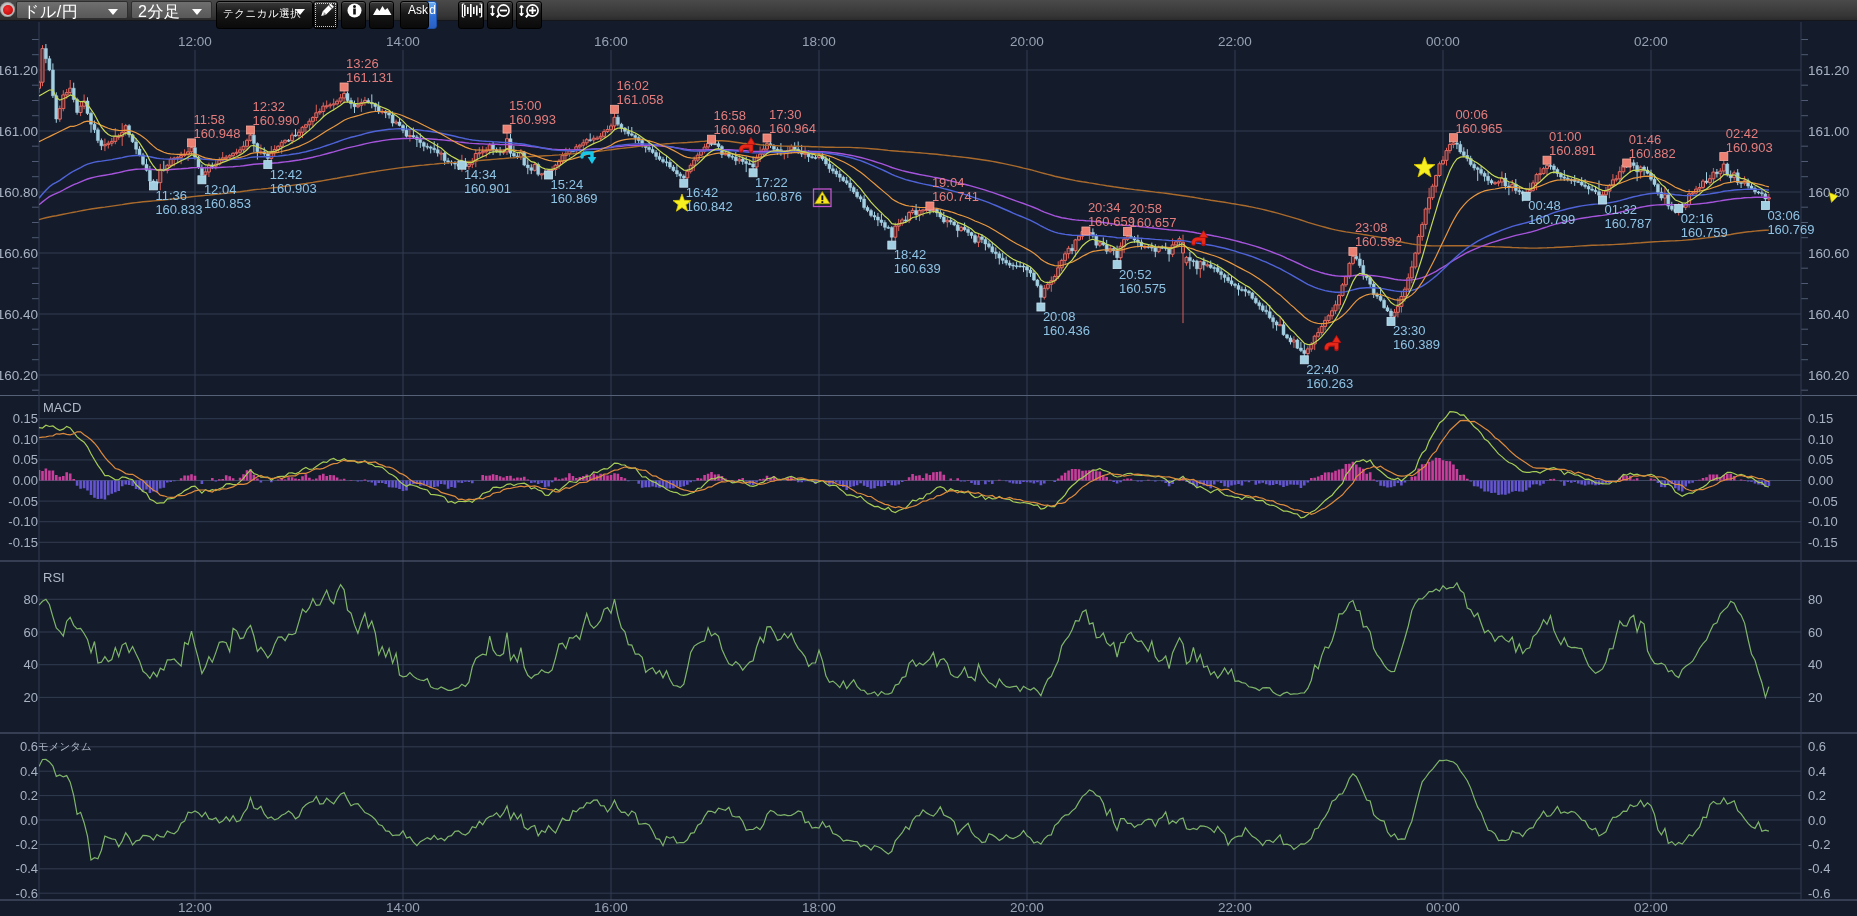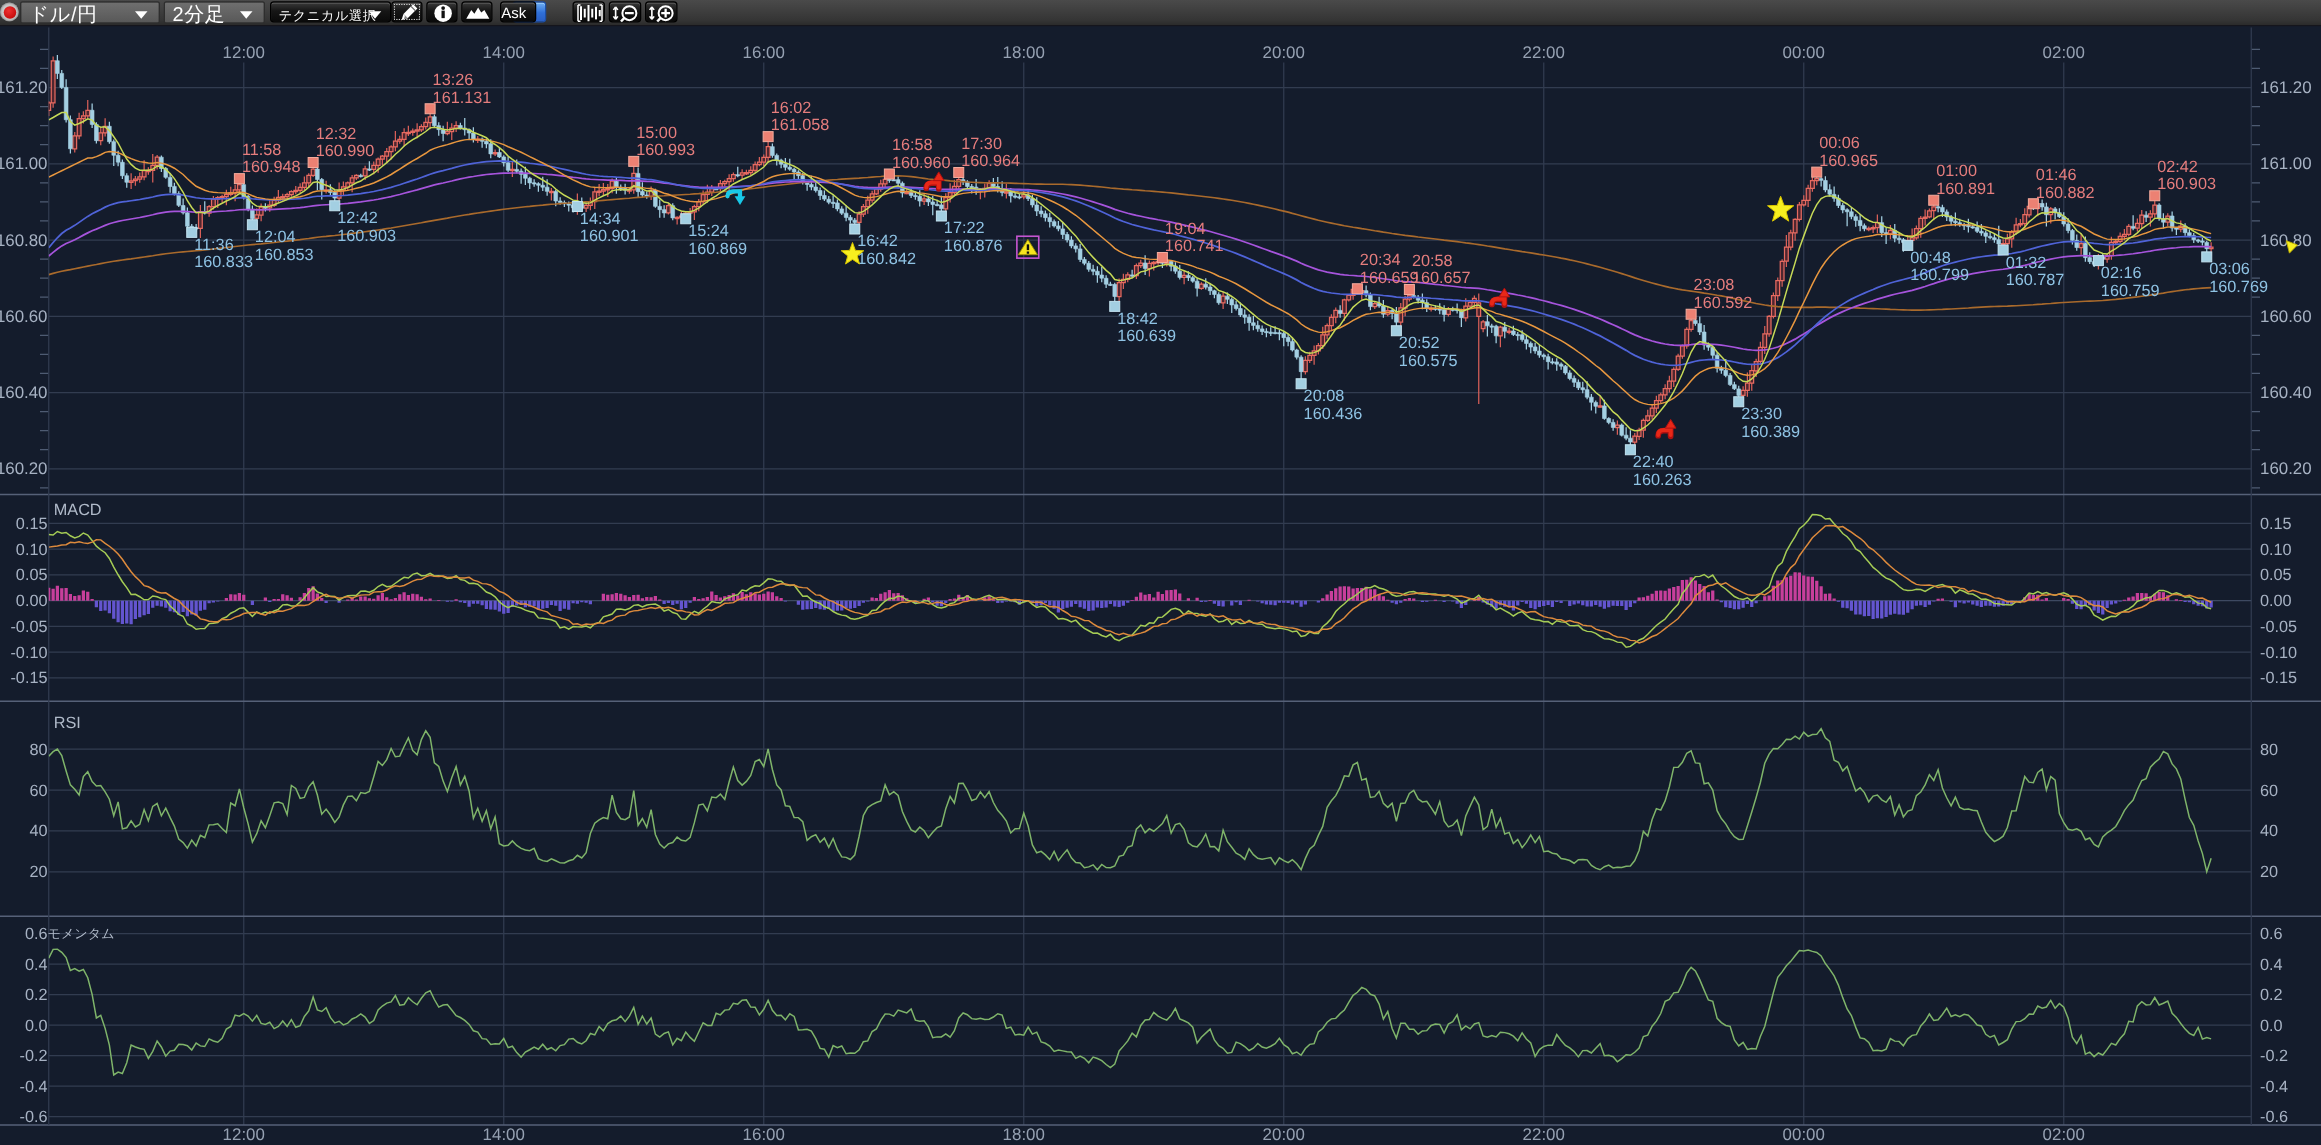--- a/index.html
+++ b/index.html
@@ -1,21 +1,21 @@
 <!DOCTYPE html>
 <html><head><meta charset="utf-8"><style>html,body{margin:0;padding:0;background:#141c2c;width:1857px;height:916px;overflow:hidden}
 *{box-sizing:border-box;font-family:"Liberation Sans",sans-serif}
 #wrap{position:relative;width:1857px;height:916px}
 #tbar{position:absolute;left:0;top:0;width:1857px;height:21px;background:linear-gradient(#4a4a4a,#353535 80%,#2b2b2b);border-bottom:1px solid #15151c}
 .rec{position:absolute;left:0;top:2px;width:15px;height:15px;border-radius:50%;background:#c9c9c9;box-shadow:inset 0 0 2px #555}
 .reci{position:absolute;left:2.5px;top:2.5px;width:10px;height:10px;border-radius:50%;background:radial-gradient(circle at 40% 35%,#f03030,#b80000)}
 .dd{position:absolute;top:1px;height:18px;background:linear-gradient(#6f6f6f,#585858);border:1px solid #2e2e2e;border-radius:2px}
 .ddt{position:absolute;left:6px;top:0;font-size:16px;color:#fff;letter-spacing:0.5px;white-space:nowrap}
 .arr{position:absolute;right:9px;top:7px;width:0;height:0;border-left:5px solid transparent;border-right:5px solid transparent;border-top:6px solid #fff}
-.btn{position:absolute;top:1px;height:17px;border-radius:3px;background:linear-gradient(#3a3a3a,#161616 45%,#0a0a0a);border:1px solid #000;box-shadow:inset 0 1px 0 #5a5a5a;color:#fff;font-size:12px;text-align:left;line-height:16px}
+.btn{position:absolute;top:1px;height:28px;border-radius:3px;background:linear-gradient(#3a3a3a,#161616 45%,#0a0a0a);border:1px solid #000;box-shadow:inset 0 1px 0 #5a5a5a;color:#fff;font-size:12px;text-align:right;line-height:16px}
 .btn.dk .ddt{left:6px;top:1px}
 .ic svg{display:block;margin:0 auto}
 .sel{outline:1px dotted #cfcfcf;outline-offset:-3px}
 .bid{background:linear-gradient(#6fb0f4,#2f6fd8 55%,#2a5fc4);box-shadow:inset 0 1px 0 #9cd0ff;border:1px solid #1c4fa8;color:#fff}
 .askb{color:#fff}
 </style></head>
 <body>
 <div id="wrap"><svg width="1857" height="916" viewBox="0 0 1857 916" font-family="Liberation Sans, sans-serif">
       <rect x="0" y="0" width="1857" height="916" fill="#141c2c"></rect>
       <defs>

